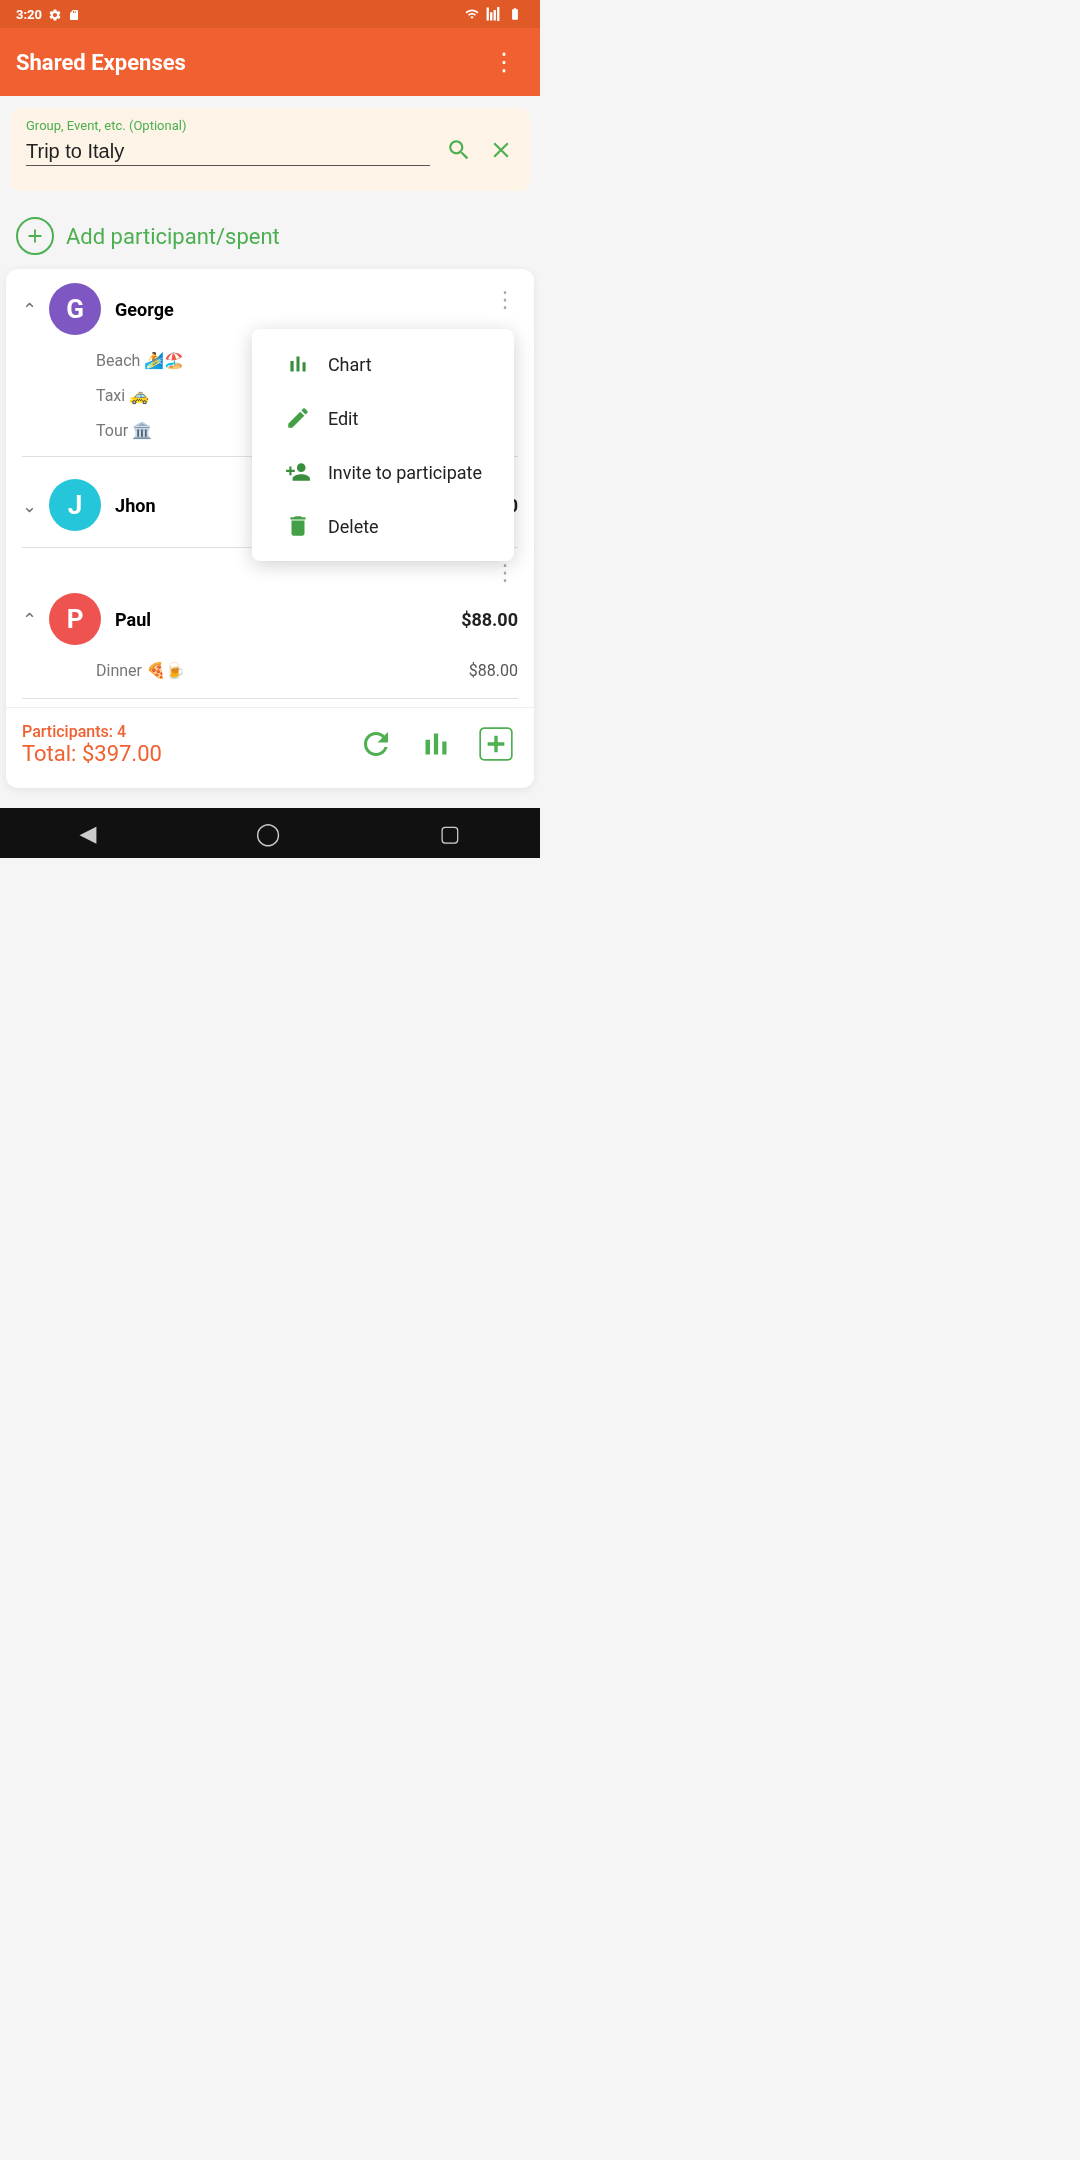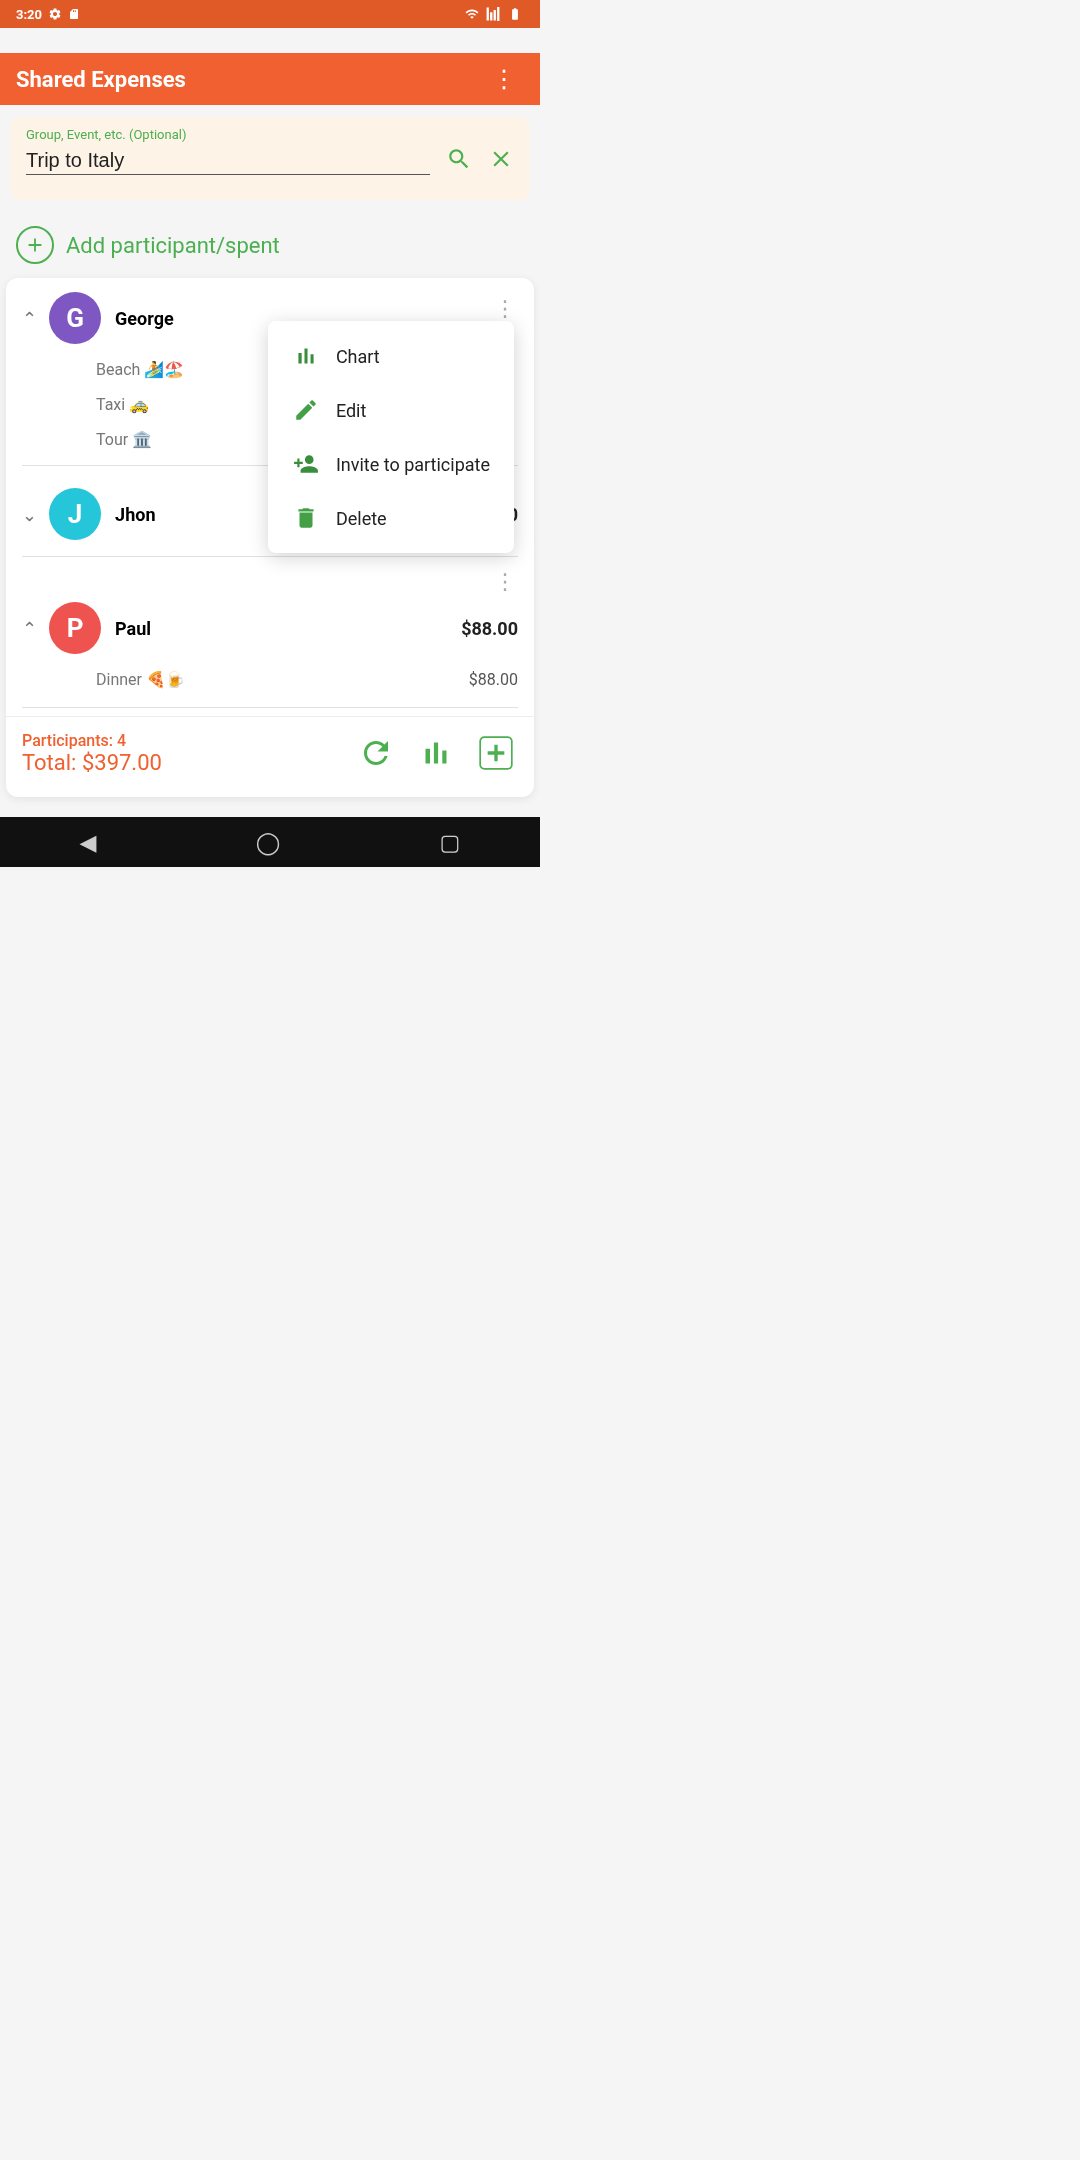--- a/index.html
+++ b/index.html
@@ -17,32 +17,31 @@
       background: #e05a28;
       height: 28px;
       display: flex;
       align-items: center;
       justify-content: space-between;
       padding: 0 16px;
       color: white;
       font-size: 13px;
       font-weight: bold;
     }
-    .status-left { display: flex; align-items: flex-start; gap: 6px; }
+    .status-left { display: flex; align-items: flex-end; gap: 6px; }
     .status-right { display: flex; align-items: center; gap: 6px; }
 
     
     .app-bar {
       background: #f06030;
-      height: 52px;
+      height: 68px;
       display: flex;
       align-items: center;
       justify-content: space-between;
       padding: 0 16px;
-      margin-top: 25px;
     }
     .app-bar-title {
       color: white;
       font-size: 22px;
       font-weight: bold;
     }
     .app-bar-menu {
       color: white;
       font-size: 24px;
       cursor: pointer;
@@ -186,28 +185,28 @@
     
     .divider {
       height: 1px;
       background: #e0e0e0;
       margin: 8px 16px;
     }
 
     
     .context-menu {
       position: absolute;
-      top: 43px;
+      top: 60px;
       right: 20px;
       background: white;
       border-radius: 8px;
       box-shadow: 0 4px 20px rgba(0,0,0,0.18);
       z-index: 100;
       min-width: 230px;
-      padding: 8px 0;
+      padding: 8px 8px;
     }
     .menu-item {
       display: flex;
       align-items: center;
       gap: 16px;
       padding: 14px 24px;
       font-size: 18px;
       color: #222;
       cursor: pointer;
     }

